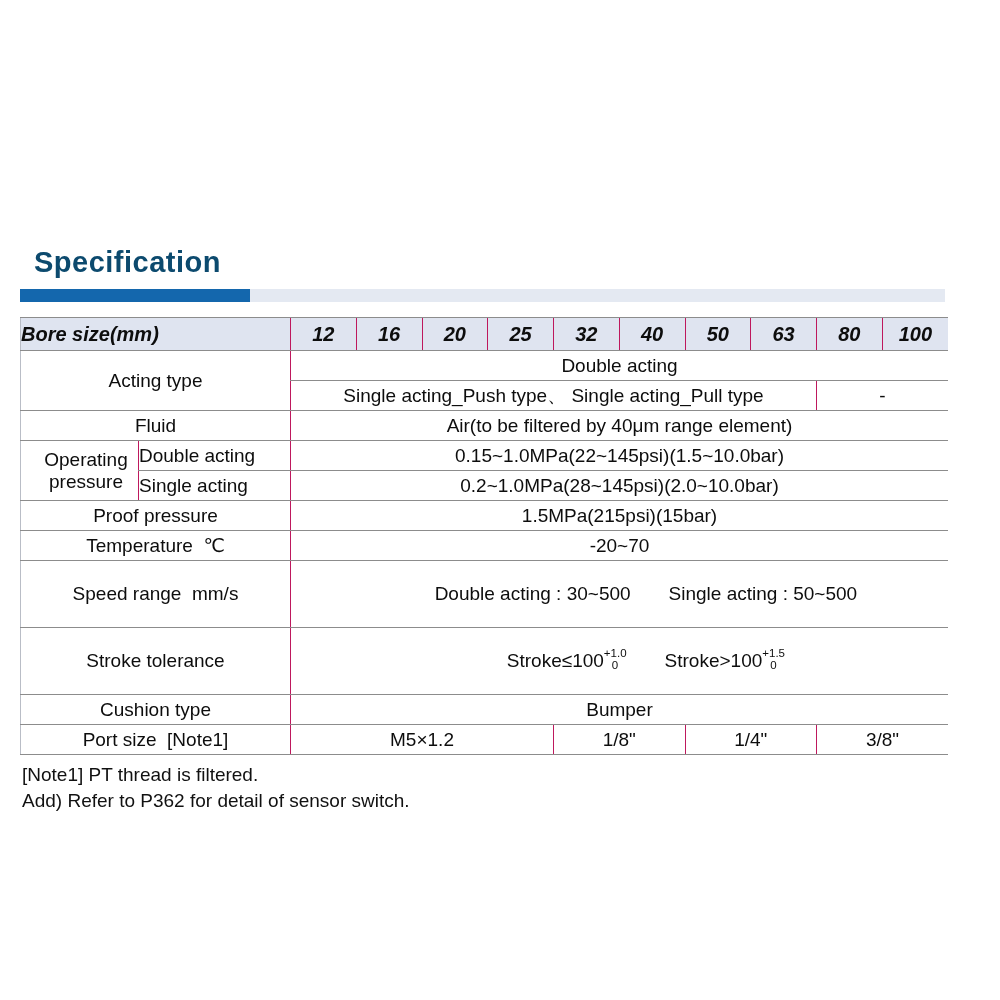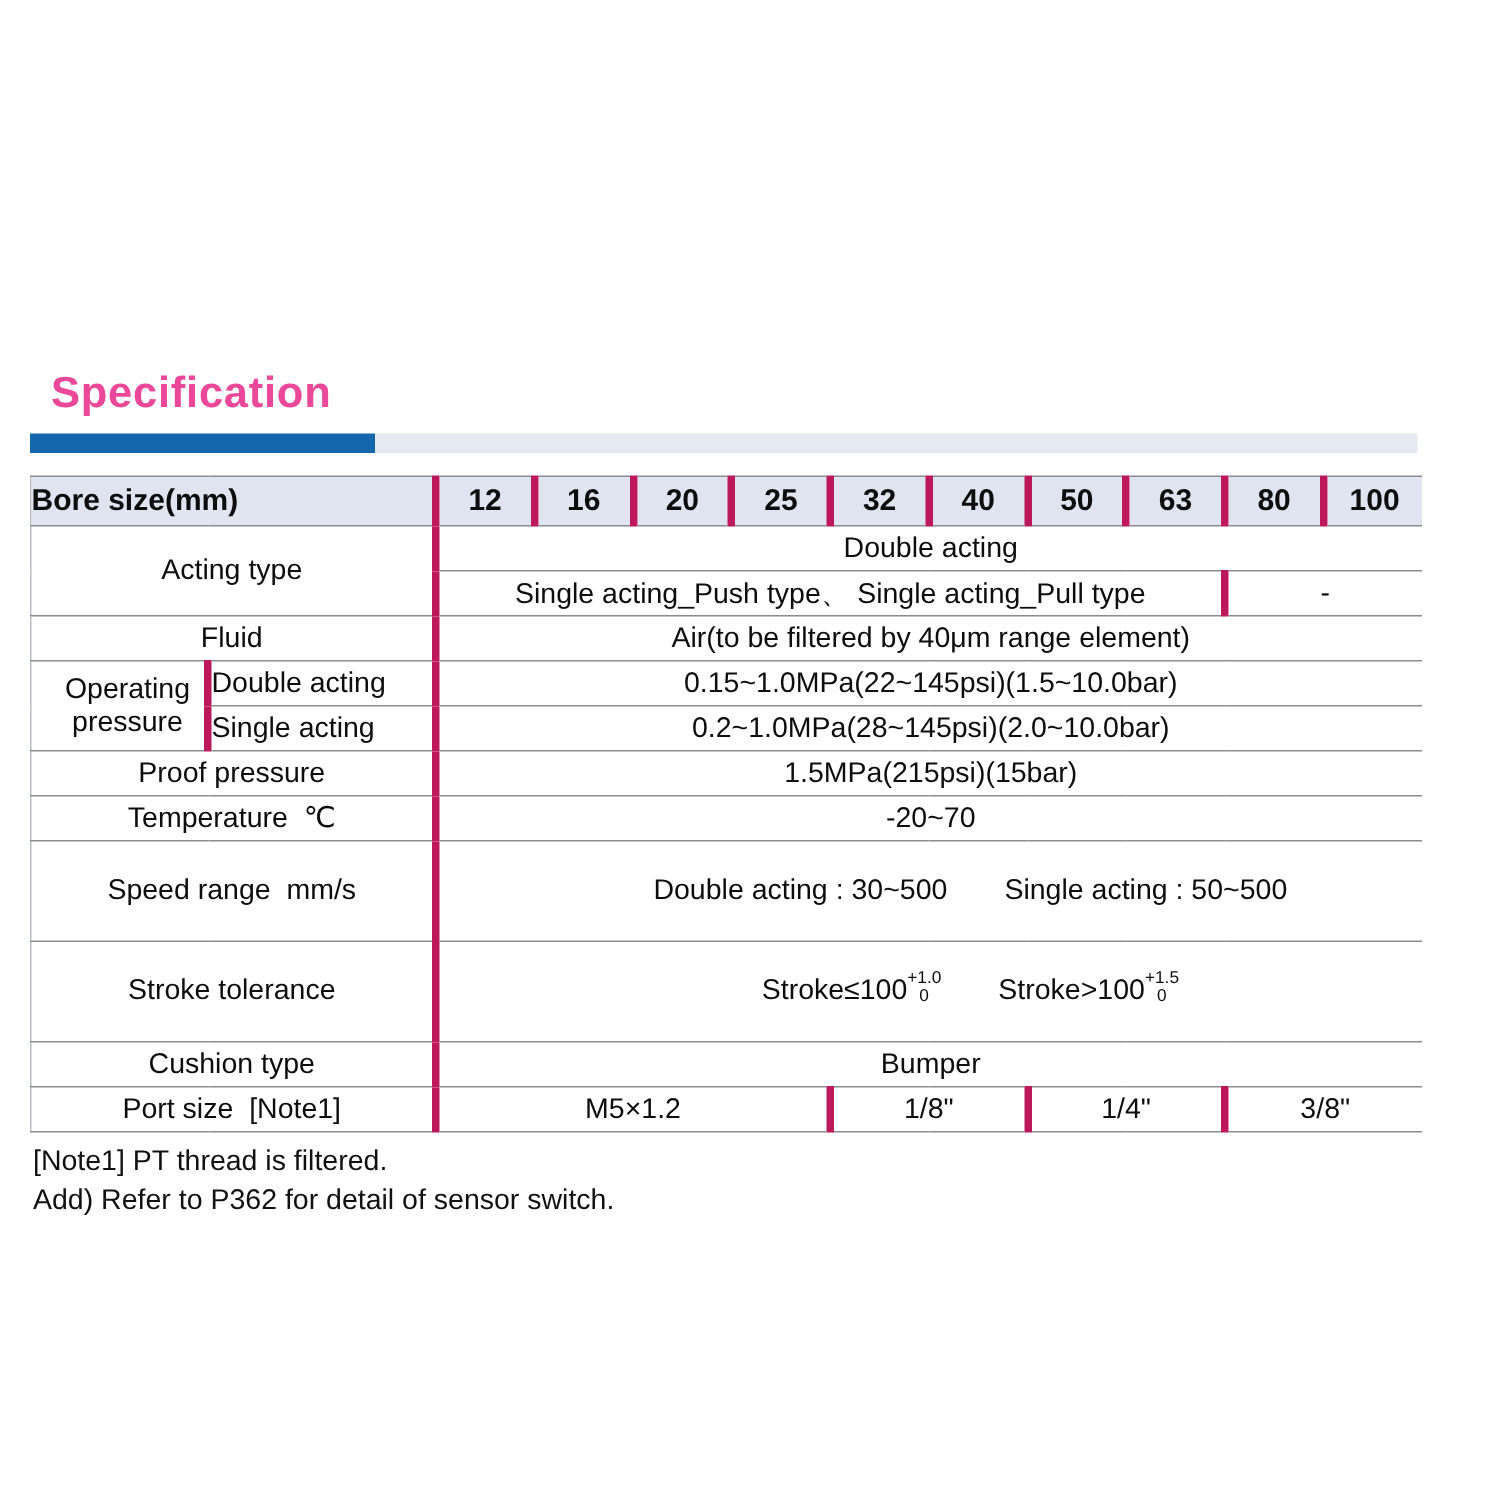--- a/index.html
+++ b/index.html
@@ -18,21 +18,21 @@
     position: absolute;
     left: 20px;
     top: 246px;
     width: 928px;
   }
   .title {
     font-size: 29px;
     font-weight: bold;
     letter-spacing: 0.5px;
     margin: 0 0 10px 14px;
-    color: #ec4899;
+    color: #0c4a6e;
   }
   .title-bar {
     display: flex;
     height: 13px;
     width: 925px;
   }
   .title-bar .bar-accent { width: 230px; height: 100%; }
   .title-bar .bar-light  { flex: 1; height: 100%; }
 
   table.spec {
@@ -53,21 +53,21 @@
   table.spec thead th {
     border-top: 1px solid #8c8c8c;
     font-weight: bold;
     height: 32px;
   }
   table.spec tbody tr { height: 30px; }
   .hd-num { font-size: 20px; text-align: center; }
   .lbl    { text-align: center; padding-left: 14px; }
   .sublbl { text-align: left; padding-left: 8px; }
   .val    { text-align: center; }
-  .vl     { border-left: 5px solid #be185d; }
+  .vl     { border-left: 1px solid #be185d; }
   .hd-lbl { text-align: left; padding-left: 13px; font-size: 20px; }
 
   .sp-gap { display: inline-block; width: 38px; }
   .tol {
     display: inline-flex;
     flex-direction: column;
     font-size: 11.5px;
     line-height: 1.05;
     vertical-align: middle;
     margin-left: 0;
@@ -96,21 +96,21 @@
     <div class="bar-light" style="background:#e4e9f2;"></div>
   </div>
 
   <table class="spec">
     <colgroup>
       <col style="width:118px">
       <col style="width:152px">
       <col span="10">
     </colgroup>
     <thead>
-      <tr style="background:#dfe4f0;">
+      <tr style="background:#dfe4f0;font-style:italic;">
         <th class="hd-lbl" colspan="2">Bore size(mm)</th>
         <th class="hd-num vl">12</th>
         <th class="hd-num vl">16</th>
         <th class="hd-num vl">20</th>
         <th class="hd-num vl">25</th>
         <th class="hd-num vl">32</th>
         <th class="hd-num vl">40</th>
         <th class="hd-num vl">50</th>
         <th class="hd-num vl">63</th>
         <th class="hd-num vl">80</th>

